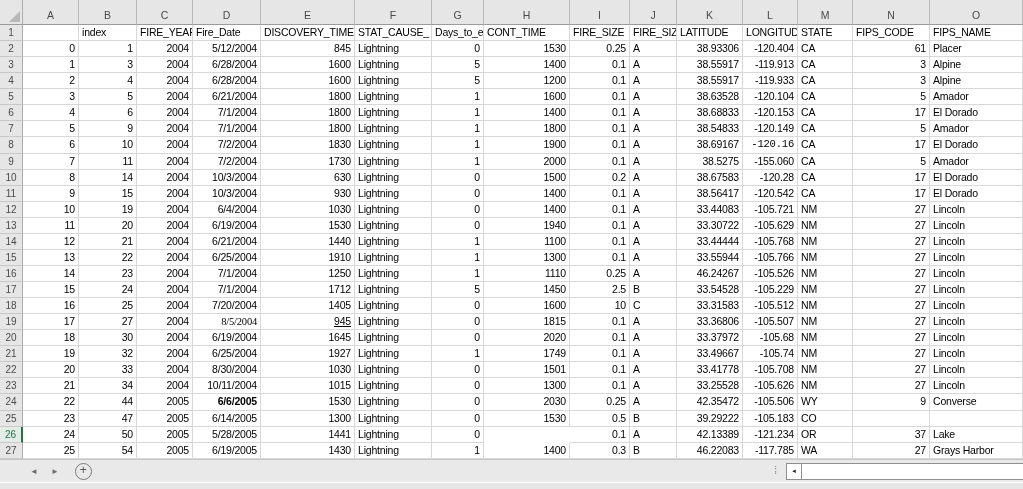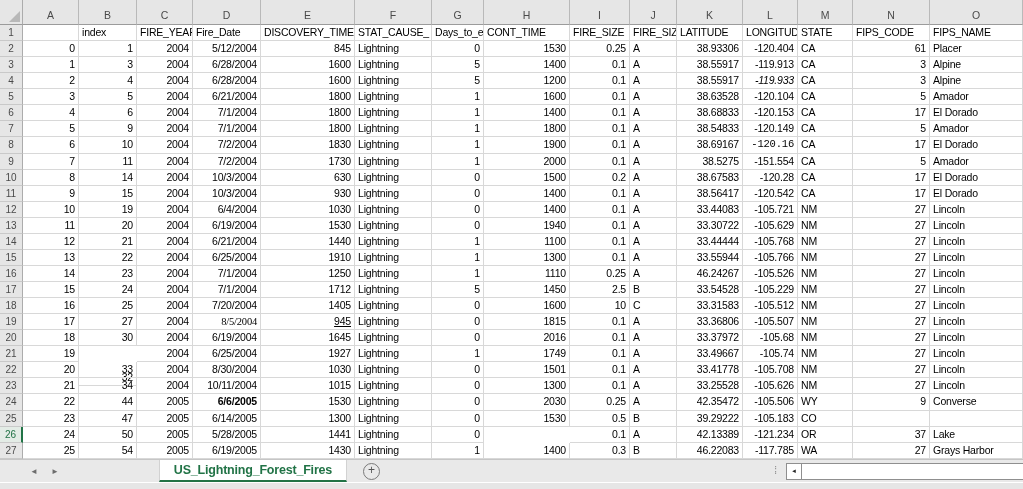--- a/index.html
+++ b/index.html
@@ -164,21 +164,21 @@
         <div class="cell r" style="width: 58px;">4</div>
         <div class="cell r" style="width: 56px;">2004</div>
         <div class="cell r" style="width: 68px;">6/28/2004</div>
         <div class="cell r" style="width: 94px;">1600</div>
         <div class="cell l" style="width: 77px;">Lightning</div>
         <div class="cell r" style="width: 52px;">5</div>
         <div class="cell r" style="width: 86px;">1200</div>
         <div class="cell r" style="width: 60px;">0.1</div>
         <div class="cell l" style="width: 47px;">A</div>
         <div class="cell r" style="width: 66px;">38.55917</div>
-        <div class="cell r" style="width: 55px; font-style: italic;">-119.933</div>
+        <div class="cell r" style="width: 55px;">-119.933</div>
         <div class="cell l" style="width: 55px;">CA</div>
         <div class="cell r" style="width: 77px;">3</div>
         <div class="cell l" style="width: 93px;">Alpine</div>
       </div>
       <div class="grow">
         <div class="rowhdr">5</div>
         <div class="cell r" style="width: 56px;">3</div>
         <div class="cell r" style="width: 58px;">5</div>
         <div class="cell r" style="width: 56px;">2004</div>
         <div class="cell r" style="width: 68px;">6/21/2004</div>
@@ -254,21 +254,21 @@
         <div class="cell r" style="width: 58px;">11</div>
         <div class="cell r" style="width: 56px;">2004</div>
         <div class="cell r" style="width: 68px;">7/2/2004</div>
         <div class="cell r" style="width: 94px;">1730</div>
         <div class="cell l" style="width: 77px;">Lightning</div>
         <div class="cell r" style="width: 52px;">1</div>
         <div class="cell r" style="width: 86px;">2000</div>
         <div class="cell r" style="width: 60px;">0.1</div>
         <div class="cell l" style="width: 47px;">A</div>
         <div class="cell r" style="width: 66px;">38.5275</div>
-        <div class="cell r" style="width: 55px;">-151.554</div>
+        <div class="cell r" style="width: 55px;">-155.060</div>
         <div class="cell l" style="width: 55px;">CA</div>
         <div class="cell r" style="width: 77px;">5</div>
         <div class="cell l" style="width: 93px;">Amador</div>
       </div>
       <div class="grow">
         <div class="rowhdr">10</div>
         <div class="cell r" style="width: 56px;">8</div>
         <div class="cell r" style="width: 58px;">14</div>
         <div class="cell r" style="width: 56px;">2004</div>
         <div class="cell r" style="width: 68px;">10/3/2004</div>
@@ -448,33 +448,33 @@
       </div>
       <div class="grow">
         <div class="rowhdr">20</div>
         <div class="cell r" style="width: 56px;">18</div>
         <div class="cell r" style="width: 58px;">30</div>
         <div class="cell r" style="width: 56px;">2004</div>
         <div class="cell r" style="width: 68px;">6/19/2004</div>
         <div class="cell r" style="width: 94px;">1645</div>
         <div class="cell l" style="width: 77px;">Lightning</div>
         <div class="cell r" style="width: 52px;">0</div>
-        <div class="cell r" style="width: 86px;">2016</div>
+        <div class="cell r" style="width: 86px;">2020</div>
         <div class="cell r" style="width: 60px;">0.1</div>
         <div class="cell l" style="width: 47px;">A</div>
         <div class="cell r" style="width: 66px;">33.37972</div>
         <div class="cell r" style="width: 55px;">-105.68</div>
         <div class="cell l" style="width: 55px;">NM</div>
         <div class="cell r" style="width: 77px;">27</div>
         <div class="cell l" style="width: 93px;">Lincoln</div>
       </div>
       <div class="grow">
         <div class="rowhdr">21</div>
         <div class="cell r" style="width: 56px;">19</div>
-        <div class="cell r" style="width: 58px; margin-top: 24px;">32</div>
+        <div class="cell r" style="width: 58px;">32</div>
         <div class="cell r" style="width: 56px;">2004</div>
         <div class="cell r" style="width: 68px;">6/25/2004</div>
         <div class="cell r" style="width: 94px;">1927</div>
         <div class="cell l" style="width: 77px;">Lightning</div>
         <div class="cell r" style="width: 52px;">1</div>
         <div class="cell r" style="width: 86px;">1749</div>
         <div class="cell r" style="width: 60px;">0.1</div>
         <div class="cell l" style="width: 47px;">A</div>
         <div class="cell r" style="width: 66px;">33.49667</div>
         <div class="cell r" style="width: 55px;">-105.74</div>
@@ -590,23 +590,20 @@
         <div class="cell r" style="width: 77px;">27</div>
         <div class="cell l" style="width: 93px;">Grays Harbor</div>
       </div>
     </div>
 
   <div class="tabbar">
     <div class="navarrows">
       <span class="navarrow">◄</span>
       <span class="navarrow">►</span>
     </div>
-    <div class="sheettab">
-      <span>US_Lightning_Forest_Fires</span>
-    </div>
     <div class="addsheet">+</div>
     <div class="tabspacer"></div>
     <div class="splitter">⁞</div>
     <div class="hscroll-left">◄</div>
     <div class="hscroll-track"></div>
   </div>
 
   <div class="statusbar"></div>
 
 </div>

